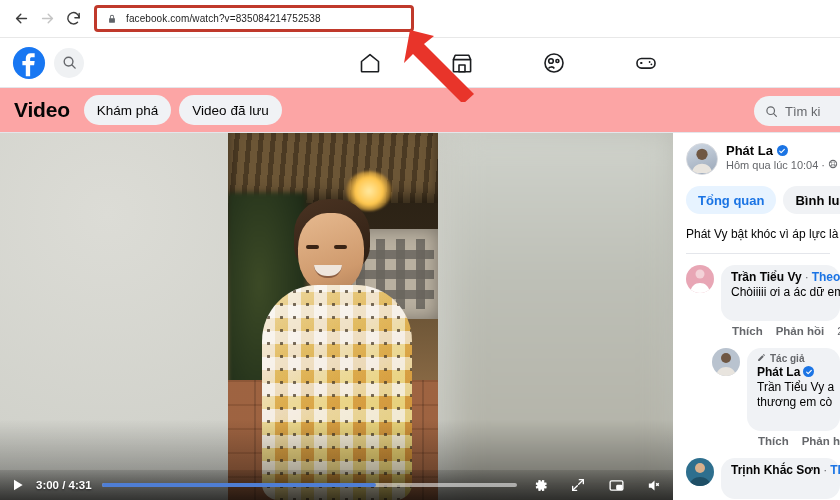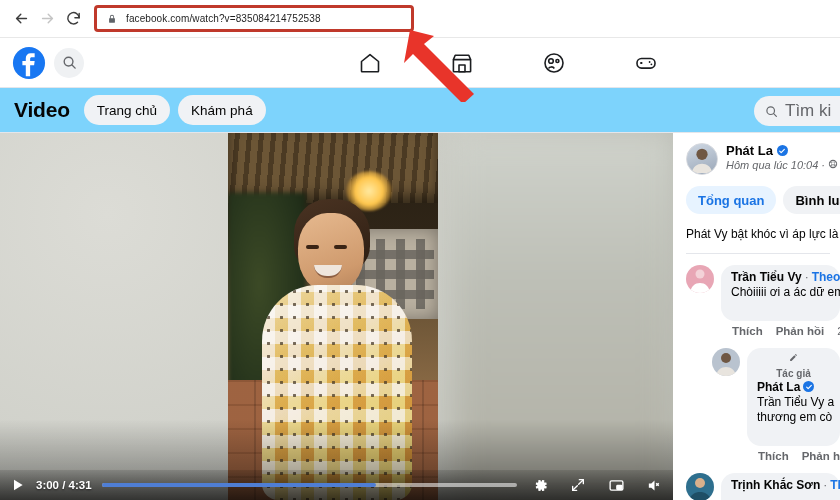--- a/index.html
+++ b/index.html
@@ -47,38 +47,38 @@
   .fb-nav-icons {
     position: absolute; left: 355px; top: 0; height: 50px;
     display: flex; align-items: center; gap: 62px;
   }
   .fb-nav-icons .ic { width: 30px; height: 30px; display: flex;
     align-items: center; justify-content: center; }
 
   
   .video-bar {
     position: absolute; top: 88px; left: 0; width: 840px; height: 45px;
-    background: #7dd3fc; display: flex; align-items: center;
+    background: #fca5a5; display: flex; align-items: center;
     border-bottom: 1px solid #e4e6eb;
   }
   .video-title {
     font-size: 21px; font-weight: bold; color: #050505; margin-left: 14px;
     margin-right: 14px; letter-spacing: -.2px;
   }
   .vtab {
     height: 30px; padding: 0 13px; border-radius: 16px; background: #f0f2f5;
     display: flex; align-items: center; font-size: 13.5px; color: #050505;
     margin-right: 8px; white-space: nowrap;
   }
   .video-search {
     position: absolute; right: -24px; top: 8px; height: 30px; width: 110px;
     background: #f0f2f5; border-radius: 16px; display: flex; align-items: center;
     padding-left: 11px; gap: 7px;
   }
-  .video-search span { font-size: 17px; color: #65676b; white-space: nowrap; }
+  .video-search span { font-size: 13px; color: #65676b; white-space: nowrap; }
 
   
   .stage {
     position: absolute; top: 133px; left: 0; width: 673px; height: 367px;
     overflow: hidden; background: #8b5cf6;
   }
   .blur-bg {
     position: absolute; inset: 0;
     background:
       radial-gradient(circle at 16% 22%, #dcdcd6 0%, #cfd0c9 45%, #b9bbb3 100%),
@@ -210,21 +210,21 @@
     font-size: 13px; font-weight: bold; color: #050505;
     display: flex; align-items: center; gap: 4px; white-space: nowrap;
   }
   .verified {
     width: 11px; height: 11px; border-radius: 50%; background: #1b74e4;
     display: inline-flex; align-items: center; justify-content: center;
     flex: 0 0 auto;
   }
   .poster-meta {
     font-size: 11px; color: #65676b; display: flex; align-items: center;
-    gap: 3px; white-space: nowrap; margin-top: 1px; font-style: italic;
+    gap: 3px; white-space: nowrap; margin-top: 1px;
   }
   .tabs-row { display: flex; gap: 7px; margin-top: 11px; }
   .pill {
     height: 28px; padding: 0 12px; border-radius: 16px; display: flex;
     align-items: center; font-size: 13px; white-space: nowrap;
   }
   .pill.active { background: #e7f3ff; color: #1b74e4; font-weight: bold; }
   .pill.plain { background: #f0f2f5; color: #050505; font-weight: bold; }
   .post-text {
     margin-top: 12px; font-size: 12px; color: #050505; line-height: 1.4;
@@ -248,21 +248,21 @@
   .dot-sep { color: #65676b; font-weight: normal; }
   .c-text { font-size: 12px; color: #000000; white-space: nowrap; margin-top: 1px; }
   .c-actions {
     display: flex; gap: 13px; margin-left: 46px; margin-top: 4px;
     font-size: 11.5px; color: #65676b; font-weight: bold; white-space: nowrap;
   }
   .c-actions .ts { font-weight: normal; }
   .reply { margin-left: 26px; }
   .author-tag {
     display: flex; align-items: center; gap: 4px; font-size: 10px;
-    color: #65676b; font-weight: bold; margin-bottom: 1px; flex-direction: column;
+    color: #65676b; font-weight: bold; margin-bottom: 1px;
   }
 
   
   .arrow { position: absolute; left: 398px; top: 24px; width: 90px; height: 78px;
     pointer-events: none; }
 </style>
 </head>
 <body>
 
 <div id="app">
@@ -334,22 +334,22 @@
             <path d="M8.4 12H6.2M7.3 10.9v2.2"></path>
             <circle cx="15.6" cy="11" r=".9" fill="#1c1e21" stroke="none"></circle>
             <circle cx="17.4" cy="13.3" r=".9" fill="#1c1e21" stroke="none"></circle>
           </svg>
       </div>
     </div>
   </div>
 
   <div class="video-bar">
     <div class="video-title">Video</div>
-    <div class="vtab">Trang chủ</div>
     <div class="vtab">Khám phá</div>
+    <div class="vtab">Video đã lưu</div>
     <div class="video-search">
       <svg width="13" height="13" viewBox="0 0 24 24" fill="none" stroke="#65676b" stroke-width="2.2" stroke-linecap="round">
           <circle cx="10.5" cy="10.5" r="7"></circle>
           <path d="M16 16l5 5"></path>
         </svg>
       <span>Tìm ki</span>
     </div>
   </div>
 
   <div class="stage">

